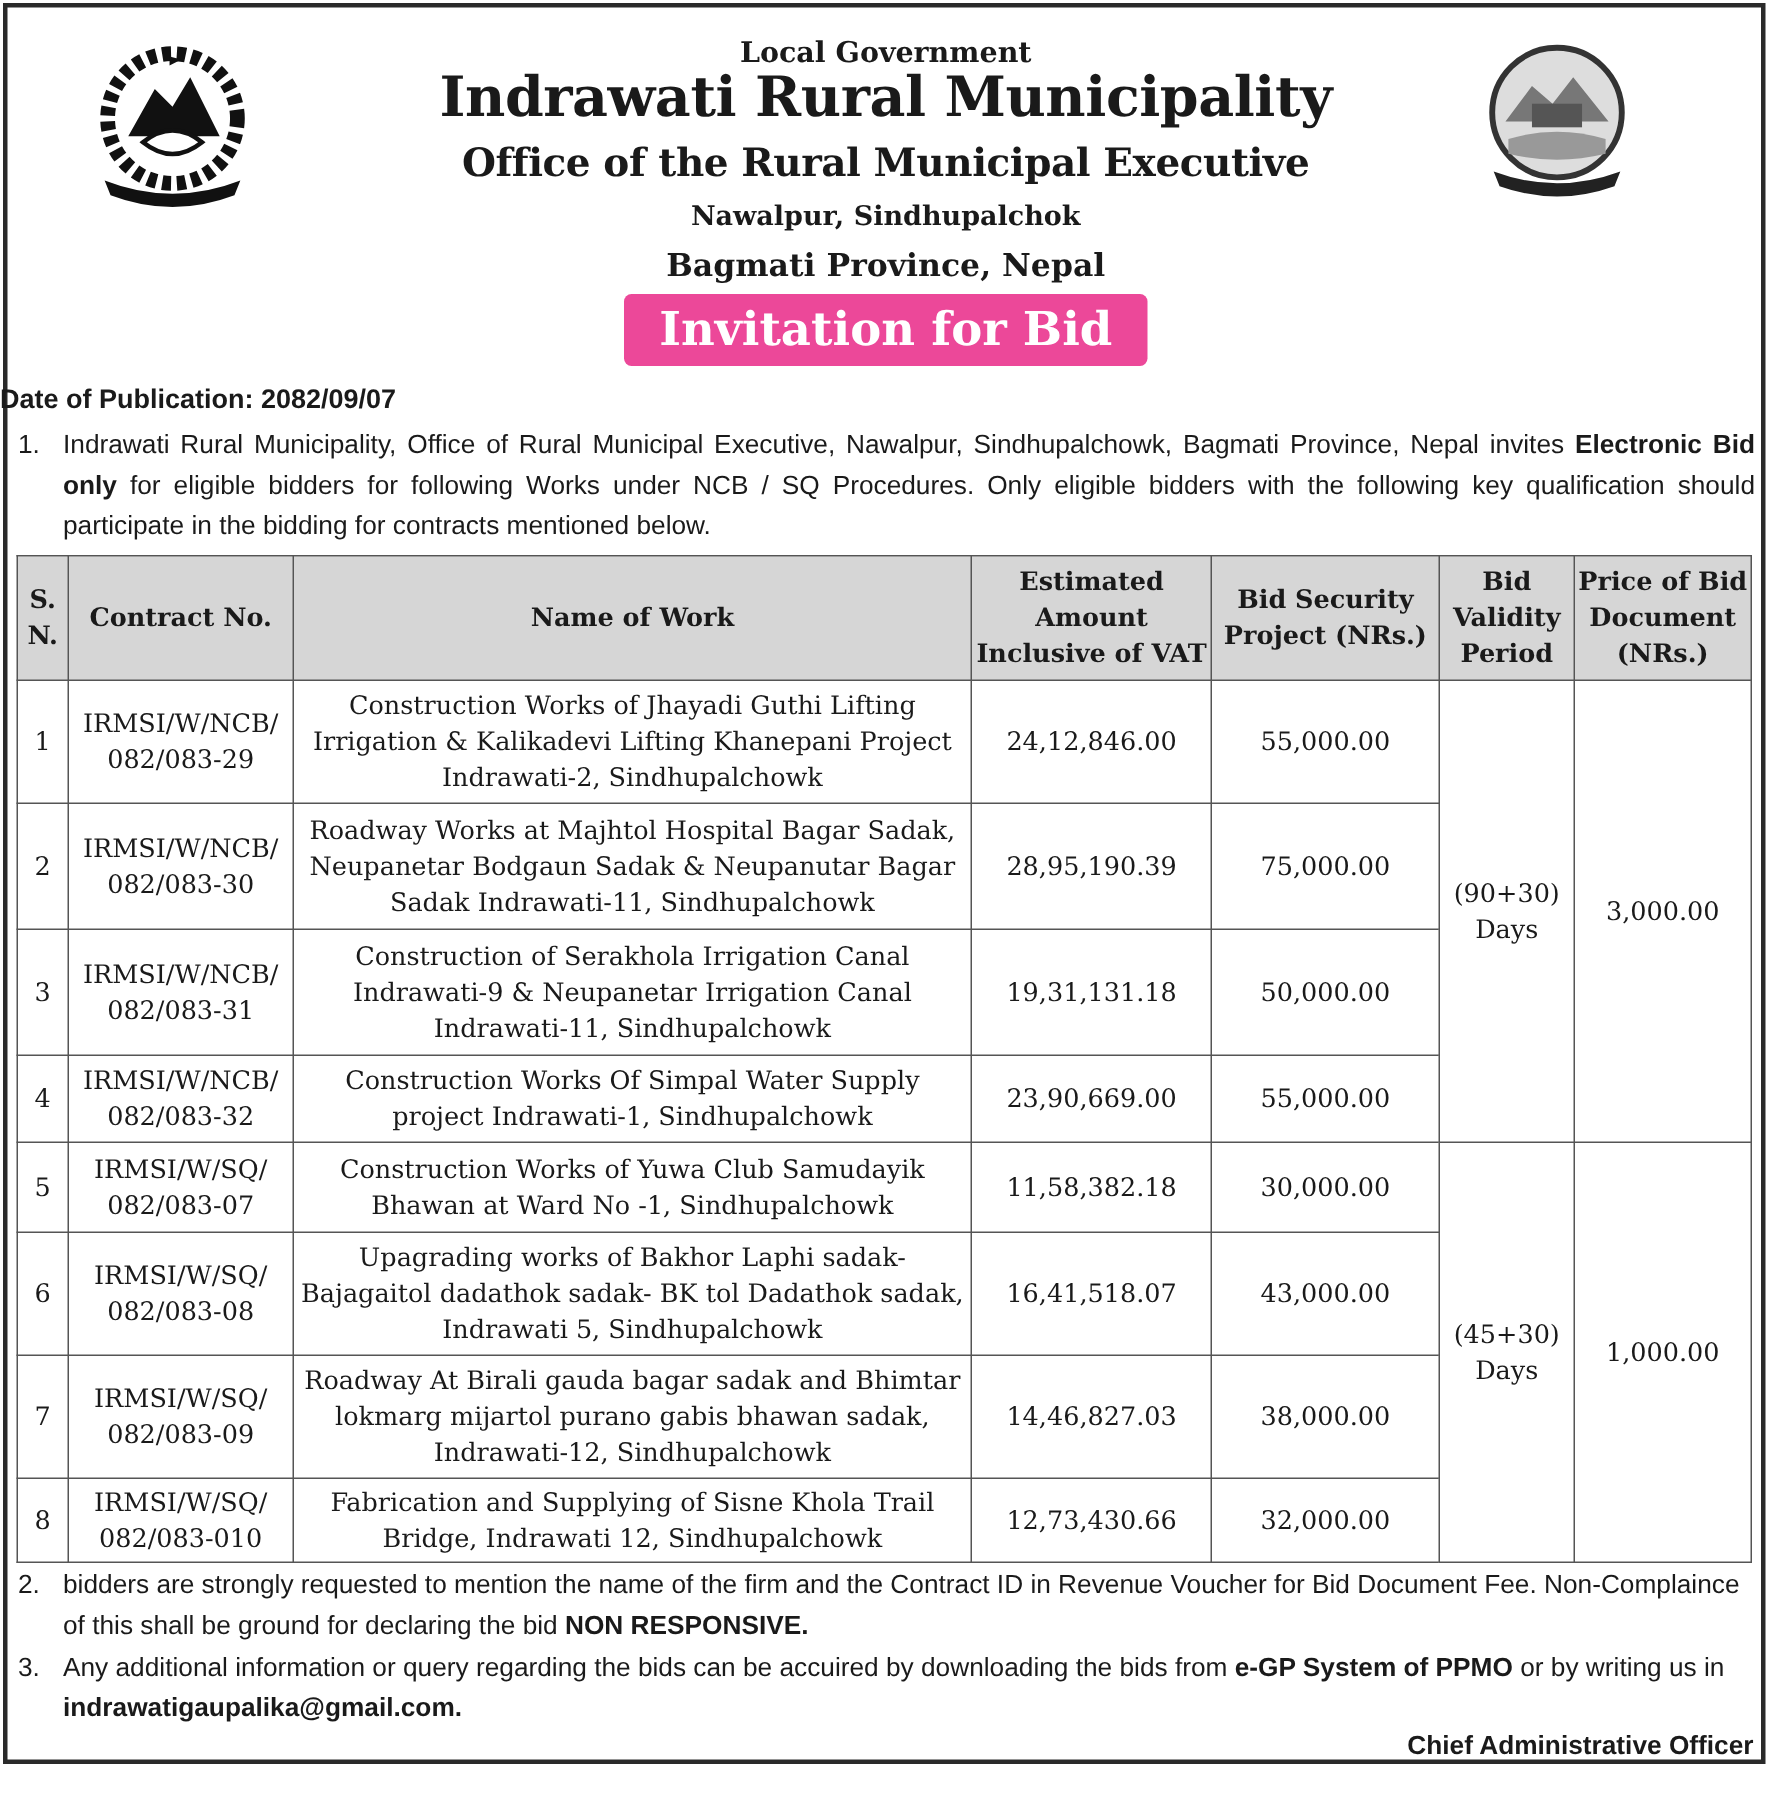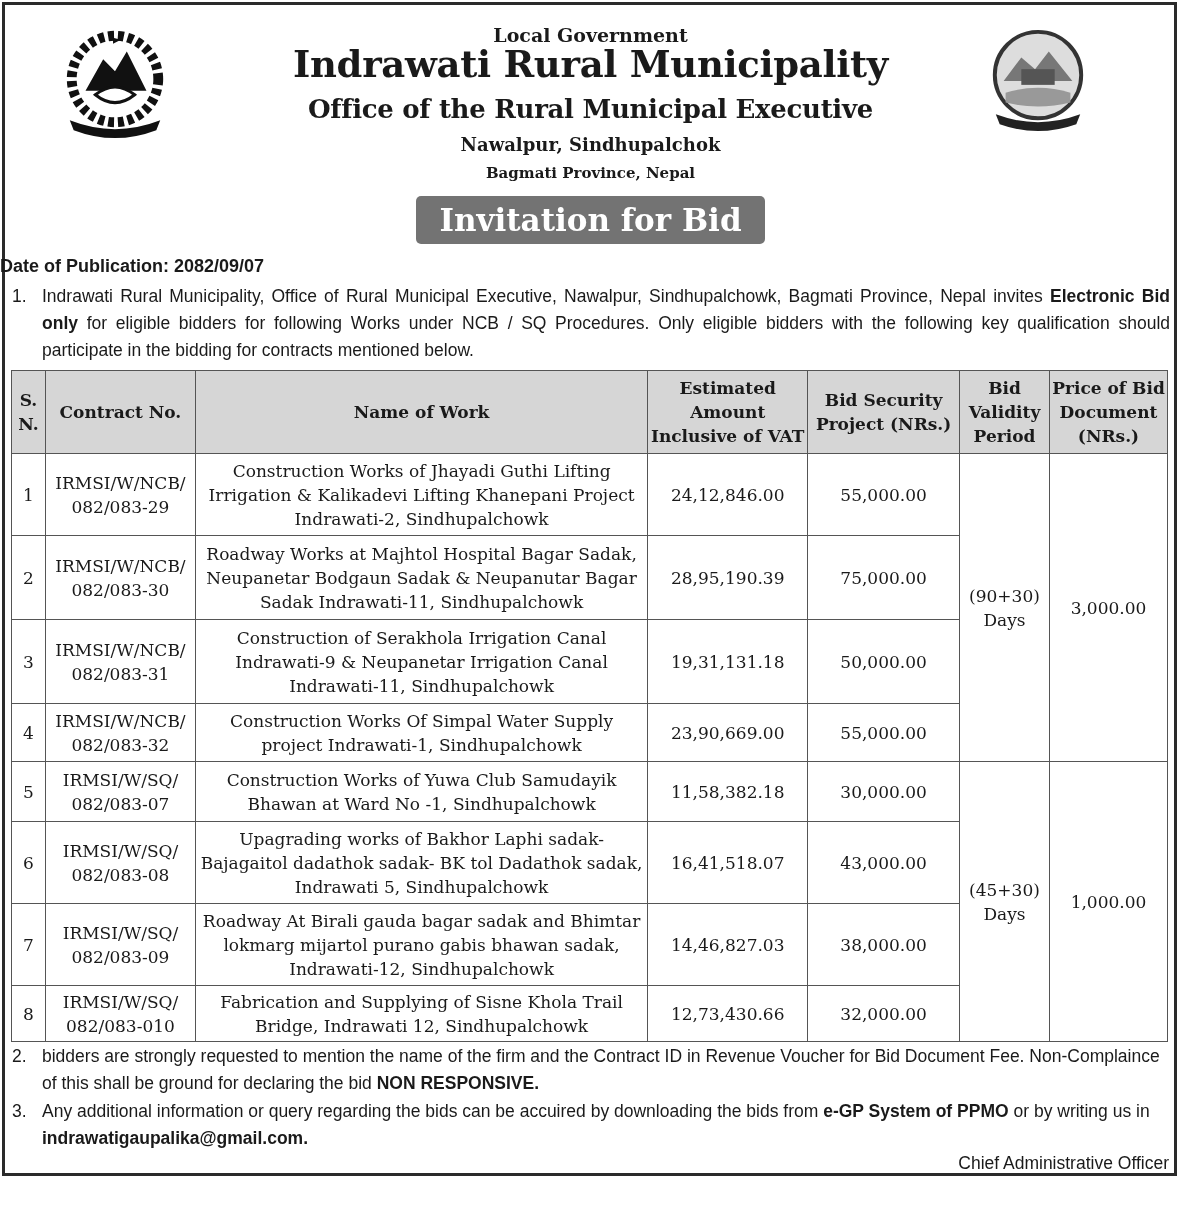--- a/index.html
+++ b/index.html
@@ -5,35 +5,35 @@
   html, body { margin: 0; padding: 0; background: #ffffff; }
   body { width: 1181px; height: 1208px; position: relative; overflow: hidden; font-family: "DejaVu Serif", serif; color: #1a1a1a; }
   .frame { position: absolute; left: 2px; top: 2px; width: 1175px; height: 1174px; border: 3px solid #2a2a2a; box-sizing: border-box; background: #fff; }
   .emblem-left { position: absolute; left: 56px; top: 22px; width: 118px; height: 118px; }
   .emblem-right { position: absolute; left: 984px; top: 24px; width: 108px; height: 108px; }
   .hdr { position: absolute; left: 0; width: 1181px; text-align: center; font-family: "DejaVu Serif", serif; font-weight: bold; }
   .h-local { top: 24px; font-size: 19px; }
   .h-muni { top: 42px; font-size: 37px; letter-spacing: -0.3px; }
   .h-office { top: 94px; font-size: 26px; letter-spacing: -0.3px; }
   .h-addr1 { top: 134px; font-size: 18px; }
-  .h-addr2 { top: 164px; font-size: 15px; }
-  .banner { position: absolute; left: 416px; top: 196px; width: 349px; height: 48px; background: #737373; border-radius: 5px; color: #fff; font-family: "DejaVu Serif", serif; font-weight: bold; font-size: 31px; text-align: center; line-height: 48px; }
+  .h-addr2 { top: 164px; font-size: 21px; }
+  .banner { position: absolute; left: 416px; top: 196px; width: 349px; height: 48px; background: #ec4899; border-radius: 5px; color: #fff; font-family: "DejaVu Serif", serif; font-weight: bold; font-size: 31px; text-align: center; line-height: 48px; }
   .pubdate { position: absolute; left: 0; width: 1181px; top: 256px; text-align: left; font-family: "Liberation Sans", sans-serif; font-weight: bold; font-size: 18px; }
   .para { position: absolute; left: 12px; width: 1158px; font-family: "Liberation Sans", sans-serif; font-size: 17.5px; line-height: 27px; }
   .para .num { position: absolute; left: 0; top: 0; }
   .para .txt { margin-left: 30px; text-align: justify; }
   .p1 { top: 283px; }
   .p2 { top: 1043px; }
   .p3 { top: 1098px; }
   b.bold { font-weight: bold; }
   table.bids { position: absolute; left: 11px; top: 370px; width: 1157px; border-collapse: collapse; font-family: "DejaVu Serif", serif; font-size: 17px; }
   table.bids th, table.bids td { border: 1.5px solid #555; text-align: center; vertical-align: middle; padding: 0 2px; line-height: 24px; }
   table.bids th { background: #d6d6d6; font-weight: bold; height: 82px; font-size: 17px; }
   .src { position: absolute; right: 12px; top: 1248px; font-family: "Liberation Sans", sans-serif; font-style: italic; font-size: 14px; color: #222; }
-  .signer { position: absolute; right: 12px; top: 1153px; font-family: "Liberation Sans", sans-serif; font-weight: normal; font-size: 17.5px; }
+  .signer { position: absolute; right: 12px; top: 1153px; font-family: "Liberation Sans", sans-serif; font-weight: bold; font-size: 17.5px; }
 </style>
 </head>
 <body>
 
 <div class="frame"></div>
 
 <svg class="emblem-left" viewBox="0 0 120 120">
   <circle cx="60" cy="58" r="44" fill="none" stroke="#111" stroke-width="10" stroke-dasharray="6 4"></circle>
   <path d="M30 70 L48 38 L60 50 L72 30 L92 70 Z" fill="#111"></path>
   <path d="M40 74 Q60 58 80 74 Q60 90 40 74 Z" fill="#fff" stroke="#111" stroke-width="3"></path>

